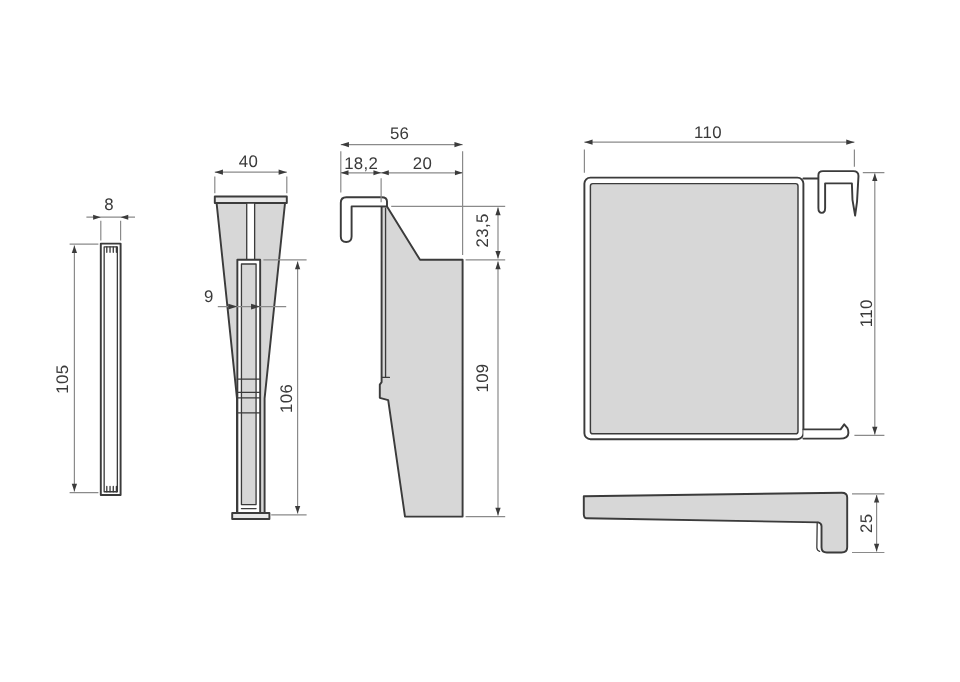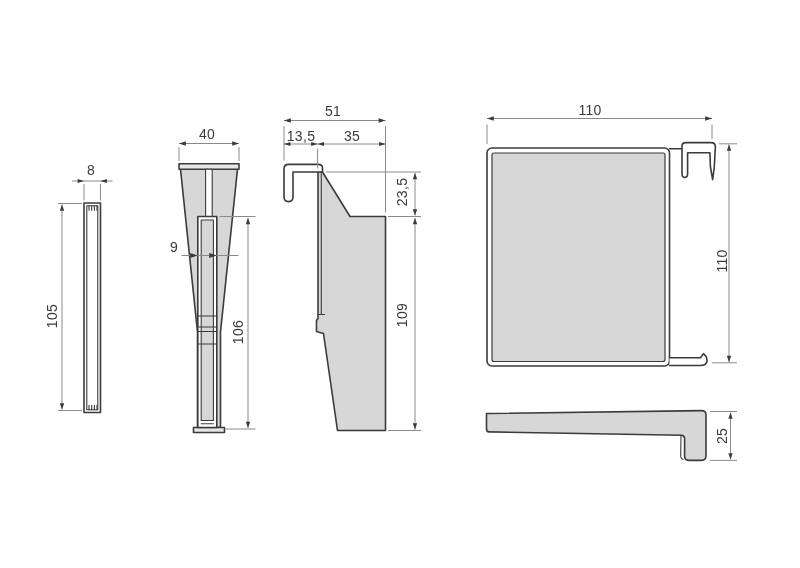--- a/index.html
+++ b/index.html
@@ -98,23 +98,23 @@
     </g>
   </svg>
 
   <span class="dim" style="left:91px;top:170px">8</span>
   <span class="dim rot" style="left:52px;top:316px">105</span>
 
   <span class="dim" style="left:207px;top:134px">40</span>
   <span class="dim" style="left:174px;top:247px">9</span>
   <span class="dim rot" style="left:238px;top:332px">106</span>
 
-  <span class="dim" style="left:333px;top:111px">51</span>
-  <span class="dim" style="left:301px;top:136px">13,5</span>
-  <span class="dim" style="left:352px;top:136px">35</span>
+  <span class="dim" style="left:333px;top:111px">56</span>
+  <span class="dim" style="left:301px;top:136px">18,2</span>
+  <span class="dim" style="left:352px;top:136px">20</span>
   <span class="dim rot" style="left:402px;top:192px">23,5</span>
   <span class="dim rot" style="left:402px;top:315px">109</span>
 
   <span class="dim" style="left:590px;top:110px">110</span>
   <span class="dim rot" style="left:722px;top:261px">110</span>
 
   <span class="dim rot" style="left:722px;top:436px">25</span>
 </div>
 
 </body></html>

